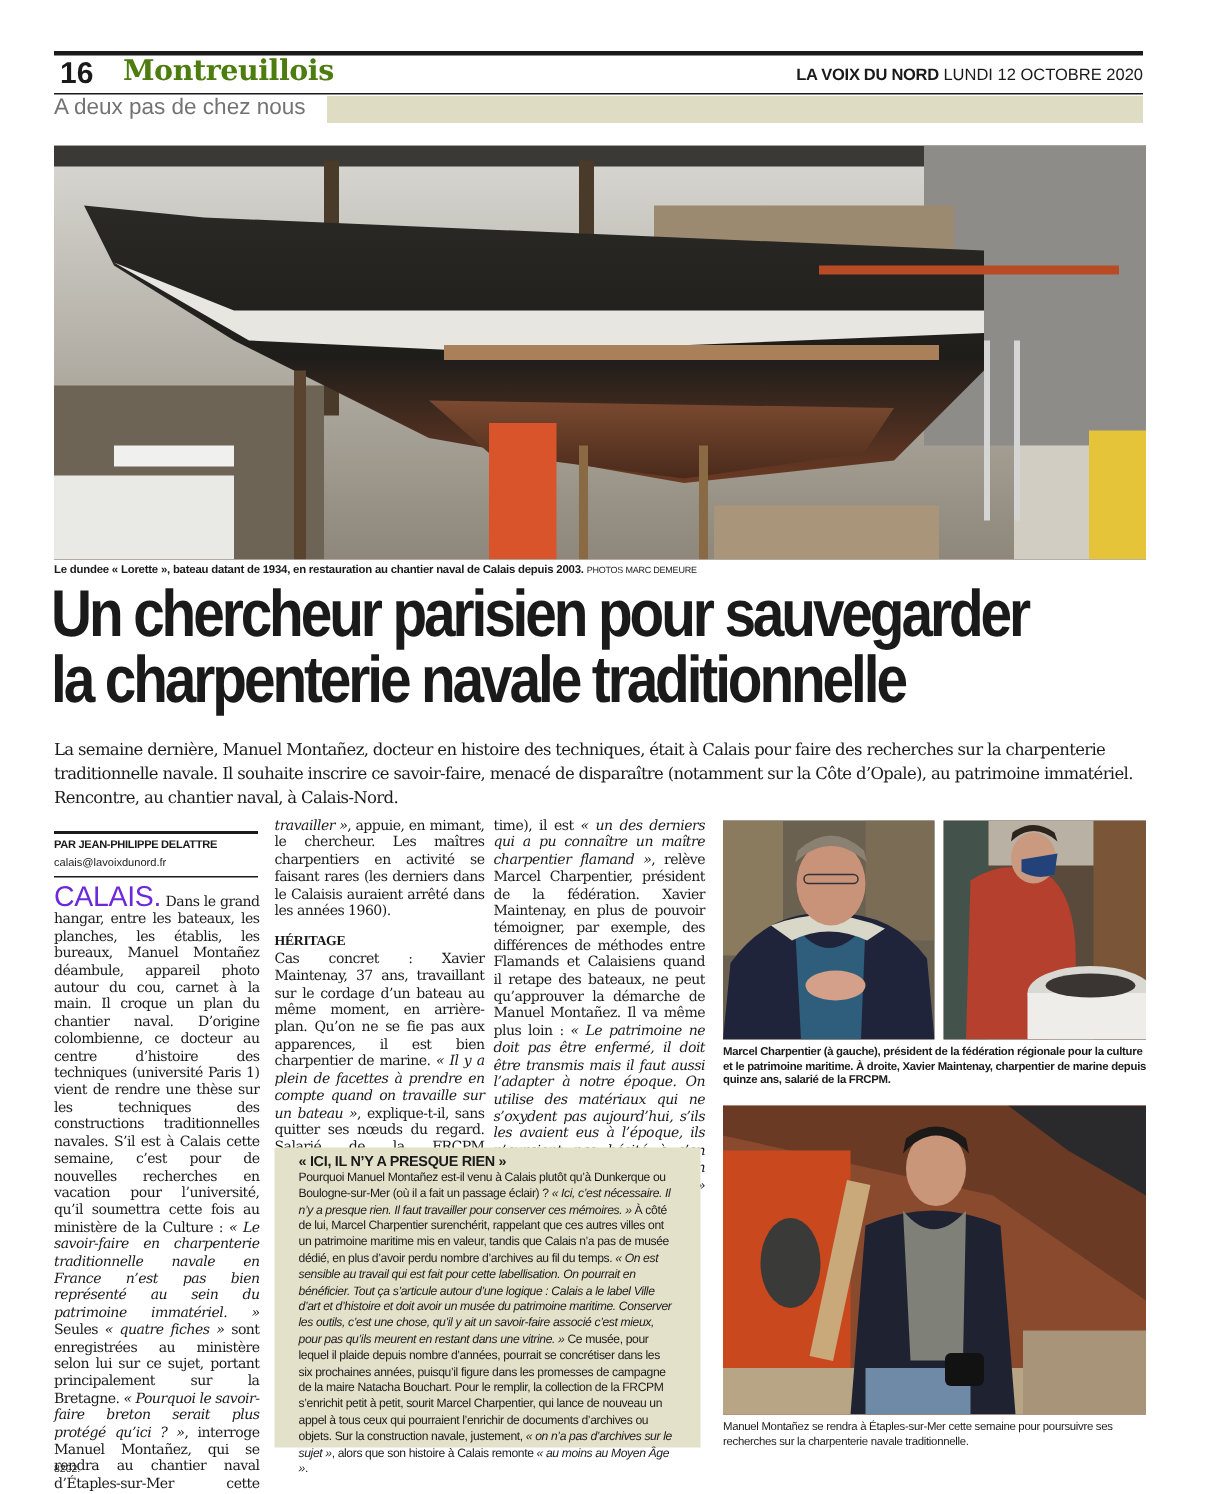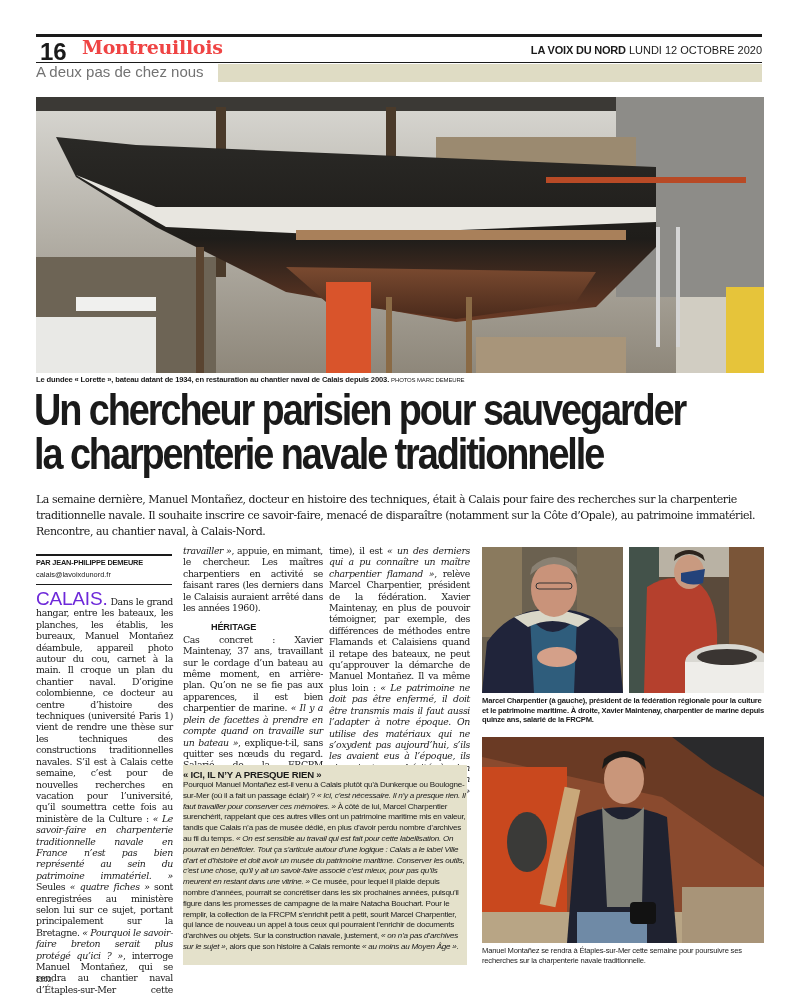--- a/index.html
+++ b/index.html
@@ -1,22 +1,22 @@
 <!DOCTYPE html>
 <html><head>
 <meta charset="utf-8">
 <style>
   * { box-sizing: border-box; margin: 0; padding: 0; }
   html, body { width: 806px; height: 996px; background: #ffffff; overflow: hidden; }
   body { position: relative; font-family: "DejaVu Serif", serif; color: #1a1a1a; }
 
   
   .top-rule { position: absolute; left: 36px; top: 34px; width: 726px; height: 3px; background: #1a1a1a; }
-  .page-num { position: absolute; left: 40px; top: 38px; font-family: "Liberation Sans", sans-serif; font-weight: bold; font-size: 24px; color: #1a1a1a; }
-  .section { position: absolute; left: 82px; top: 36px; font-family: "DejaVu Serif", serif; font-weight: bold; font-size: 19px; color: #ef4444; letter-spacing: -0.3px; }
+  .page-num { position: absolute; left: 40px; top: 38px; font-family: "Liberation Sans", sans-serif; font-weight: bold; font-size: 20px; color: #1a1a1a; }
+  .section { position: absolute; left: 82px; top: 36px; font-family: "DejaVu Serif", serif; font-weight: bold; font-size: 19px; color: #4d7c0f; letter-spacing: -0.3px; }
   .masthead { position: absolute; right: 44px; top: 44px; font-family: "Liberation Sans", sans-serif; font-size: 11px; color: #1a1a1a; }
   .masthead b { font-weight: 900; letter-spacing: -0.2px; padding-left: 12px; }
   .mid-rule { position: absolute; left: 36px; top: 62px; width: 726px; height: 1px; background: #1a1a1a; }
   .kicker-bar { position: absolute; left: 218px; top: 64px; width: 544px; height: 18px; background: #dfdcc4; }
   .kicker { position: absolute; left: 36px; top: 63px; font-family: "Liberation Sans", sans-serif; font-size: 15px; color: #737373; }
 
   
   .photo-main { position: absolute; left: 36px; top: 97px; width: 728px; height: 276px; overflow: hidden; background: #6d6458; }
   .caption-main { position: absolute; left: 36px; top: 375px; font-family: "Liberation Sans", sans-serif; font-size: 7.6px; font-weight: bold; color: #1a1a1a; letter-spacing: -0.15px; }
   .caption-main .credit { font-weight: normal; font-size: 6px; text-transform: uppercase; }
@@ -32,27 +32,27 @@
   .byline { position: absolute; left: 36px; top: 558px; font-family: "Liberation Sans", sans-serif; font-size: 7.4px; font-weight: bold; color: #1a1a1a; letter-spacing: -0.2px; }
   .email { position: absolute; left: 36px; top: 570px; font-family: Liberation Sans, sans-serif; font-size: 7.4px; color: #1a1a1a; }
   .byline-rule-bot { position: absolute; left: 36px; top: 584px; width: 136px; height: 1px; background: #1a1a1a; }
 
   .col { position: absolute; font-family: "DejaVu Serif", serif; font-size: 9.4px; line-height: 11.4px; color: #1a1a1a; text-align: justify; letter-spacing: -0.35px; hyphens: manual; }
   .col i { font-style: italic; }
   .col1 { left: 36px; top: 593px; width: 137px; }
   .col2 { left: 183px; top: 545px; width: 140px; }
   .col3 { left: 329px; top: 545px; width: 141px; }
   .dateline { font-family: "Liberation Sans", sans-serif; font-weight: normal; color: #6d28d9; font-size: 19px; letter-spacing: -0.2px; }
-  .subhead { display: block; margin-top: 9px; font-family: Liberation Sans, sans-serif; font-weight: bold; font-size: 9.2px; letter-spacing: -0.2px; margin-left: 28px; }
+  .subhead { display: block; margin-top: 9px; font-family: Liberation Serif, serif; font-weight: bold; font-size: 9.2px; letter-spacing: -0.2px; }
   .end-mark { display: inline-block; width: 6px; height: 6px; background: #c8161d; vertical-align: middle; margin-left: 2px; }
 
   .footer-code { position: absolute; left: 36px; top: 976px; font-family: "Liberation Sans", sans-serif; font-size: 7px; color: #1a1a1a; }
 
   
-  .box { position: absolute; left: 183px; top: 765px; width: 284px; height: 200px; background: #e4e1cb; padding: 4px 0; }
+  .box { position: absolute; left: 183px; top: 765px; width: 284px; height: 200px; background: #e4e1cb; padding: 4px 16px; }
   .box-title { font-family: "Liberation Sans", sans-serif; font-weight: bold; font-size: 9.6px; color: #1a1a1a; letter-spacing: -0.2px; margin-top: 0px; }
   .box-text { font-family: Liberation Sans, sans-serif; font-size: 8.1px; line-height: 10.8px; color: #1a1a1a; letter-spacing: -0.25px; }
   .box-text i { font-style: italic; }
 
   
   .photo { position: absolute; overflow: hidden; }
   .photo-a { left: 482px; top: 547px; width: 141px; height: 146px; background: #5c5546; }
   .photo-b { left: 629px; top: 547px; width: 135px; height: 146px; background: #6a5e4f; }
   .caption-ab { position: absolute; left: 482px; top: 696px; width: 285px; font-family: "Liberation Sans", sans-serif; font-size: 7.6px; line-height: 9.6px; font-weight: bold; color: #1a1a1a; letter-spacing: -0.2px; }
   .photo-c { left: 482px; top: 737px; width: 282px; height: 206px; background: #7a3a22; }
@@ -114,21 +114,21 @@
 </div>
 <div class="caption-main"><span>Le dundee « Lorette », bateau datant de 1934, en restauration au chantier naval de Calais depuis 2003.</span> <span class="credit">PHOTOS MARC DEMEURE</span></div>
 
 <div class="headline">
   <span>Un chercheur parisien pour sauvegarder</span>
   <span>la charpenterie navale traditionnelle</span>
 </div>
 <div class="chapo">La semaine dernière, Manuel Montañez, docteur en histoire des techniques, était à Calais pour faire des recherches sur la charpenterie traditionnelle navale. Il souhaite inscrire ce savoir-faire, menacé de disparaître (notamment sur la Côte d’Opale), au patrimoine immatériel. Rencontre, au chantier naval, à Calais-Nord.</div>
 
 <div class="byline-rule-top"></div>
-<div class="byline">PAR JEAN-PHILIPPE DEMEURE</div>
+<div class="byline">PAR JEAN-PHILIPPE DELATTRE</div>
 <div class="email">calais@lavoixdunord.fr</div>
 <div class="byline-rule-bot"></div>
 
 <div class="col col1"><span class="dateline">CALAIS.</span><span> Dans le grand hangar, entre les bateaux, les planches, les établis, les bureaux, Manuel Montañez déambule, appareil photo autour du cou, carnet à la main. Il croque un plan du chantier naval. D’origine colombienne, ce docteur au centre d’histoire des techniques (université Paris 1) vient de rendre une thèse sur les techniques des constructions traditionnelles navales. S’il est à Calais cette semaine, c’est pour de nouvelles recherches en vacation pour l’université, qu’il soumettra cette fois au ministère de la Culture : </span><i>« Le savoir-faire en charpenterie traditionnelle navale en France n’est pas bien représenté au sein du patrimoine immatériel. »</i><span> Seules </span><i>« quatre fiches »</i><span> sont enregistrées au ministère selon lui sur ce sujet, portant principalement sur la Bretagne. </span><i>« Pourquoi le savoir-faire breton serait plus protégé qu’ici ? »</i><span>, interroge Manuel Montañez, qui se rendra au chantier naval d’Étaples-sur-Mer cette semaine. Car il s’agit bien de </span><i>« protéger »</i></div>
 
 <div class="col col2"><i>travailler »</i><span>, appuie, en mimant, le chercheur. Les maîtres charpentiers en activité se faisant rares (les derniers dans le Calaisis auraient arrêté dans les années 1960).</span><span class="subhead">HÉRITAGE</span><span>Cas concret : Xavier Maintenay, 37 ans, travaillant sur le cordage d’un bateau au même moment, en arrière-plan. Qu’on ne se fie pas aux apparences, il est bien charpentier de marine. </span><i>« Il y a plein de facettes à prendre en compte quand on travaille sur un bateau »</i><span>, explique-t-il, sans quitter ses nœuds du regard. Salarié de la FRCPM (fédération régionale pour la culture et le patrimoine mari-</span></div>
 
 <div class="col col3"><span>time), il est </span><i>« un des derniers qui a pu connaître un maître charpentier flamand »</i><span>, relève Marcel Charpentier, président de la fédération. Xavier Maintenay, en plus de pouvoir témoigner, par exemple, des différences de méthodes entre Flamands et Calaisiens quand il retape des bateaux, ne peut qu’approuver la démarche de Manuel Montañez. Il va même plus loin : </span><i>« Le patrimoine ne doit pas être enfermé, il doit être transmis mais il faut aussi l’adapter à notre époque. On utilise des matériaux qui ne s’oxydent pas aujourd’hui, s’ils les avaient eus à l’époque, ils n’auraient pas hésité à s’en servir. »</i><span> En résumé : </span><i>« C’est un héritage, il faut le faire vivre. »</i><span class="end-mark"></span></div>
 
 <div class="box">

